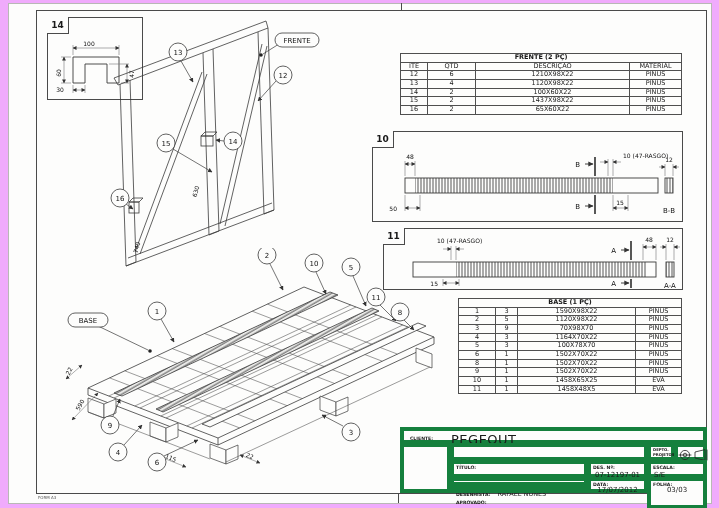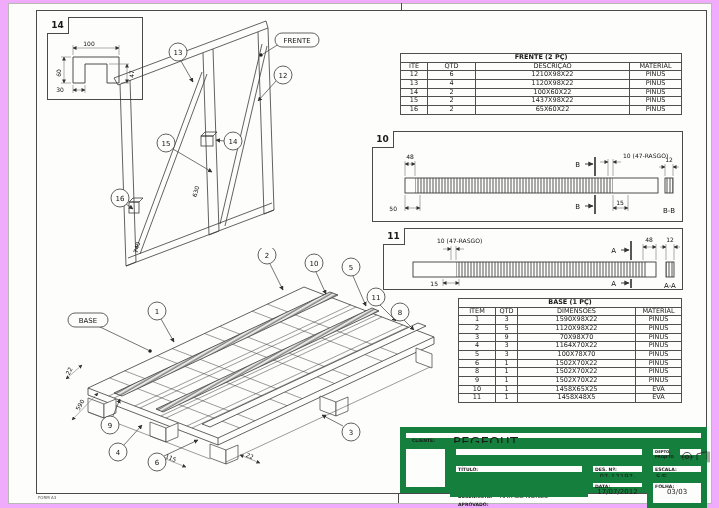--- a/index.html
+++ b/index.html
@@ -16,21 +16,21 @@
   svg{display:block}
   svg text{fill:#111}
   .dim{font-size:6px}
   .dim7{font-size:7px}
   .bal{font-size:7px}
   table{border-collapse:collapse;table-layout:fixed;background:#fdfdfc;font-size:6.5px;line-height:1.18}
   th,td{border:1px solid #4f4f4f;text-align:center;padding:0 1px;font-weight:normal;
         white-space:nowrap;overflow:hidden}
   th.tbl-title{font-weight:bold}
   
-  .tb-cell{position:absolute;border:6px solid #15803d;background:#fdfdfc}
+  .tb-cell{position:absolute;border:4px solid #15803d;background:#fdfdfc}
   .tb-lbl{font-size:4.6px;font-weight:bold;padding:1px 2px;display:block;line-height:1.1}
   .tb-val{font-size:7px;padding:0 3px;display:block}
   #cliente-val{font-size:13px;font-weight:500;letter-spacing:.5px}
   #form-label{font-size:4px;color:#555}
   .mark{background:#4a4a4a}
 </style>
 </head>
 <body>
 
 <div id="stage">
@@ -430,26 +430,20 @@
     <colgroup>
         <col style="width:37px">
         <col style="width:22px">
         <col style="width:118px">
         <col style="width:46px">
       </colgroup>
     <thead>
       <tr>
           <th class="tbl-title" colspan="4">BASE (1 PÇ)</th>
         </tr>
-      <tr>
-        <th>ITEM</th>
-        <th>QTD</th>
-        <th>DIMENSÕES</th>
-        <th>MATERIAL</th>
-      </tr>
     </thead>
     <tbody>
         <tr>
           <td>1</td>
           <td>3</td>
           <td>1590X98X22</td>
           <td>PINUS</td>
         </tr>
         <tr>
           <td>2</td>

